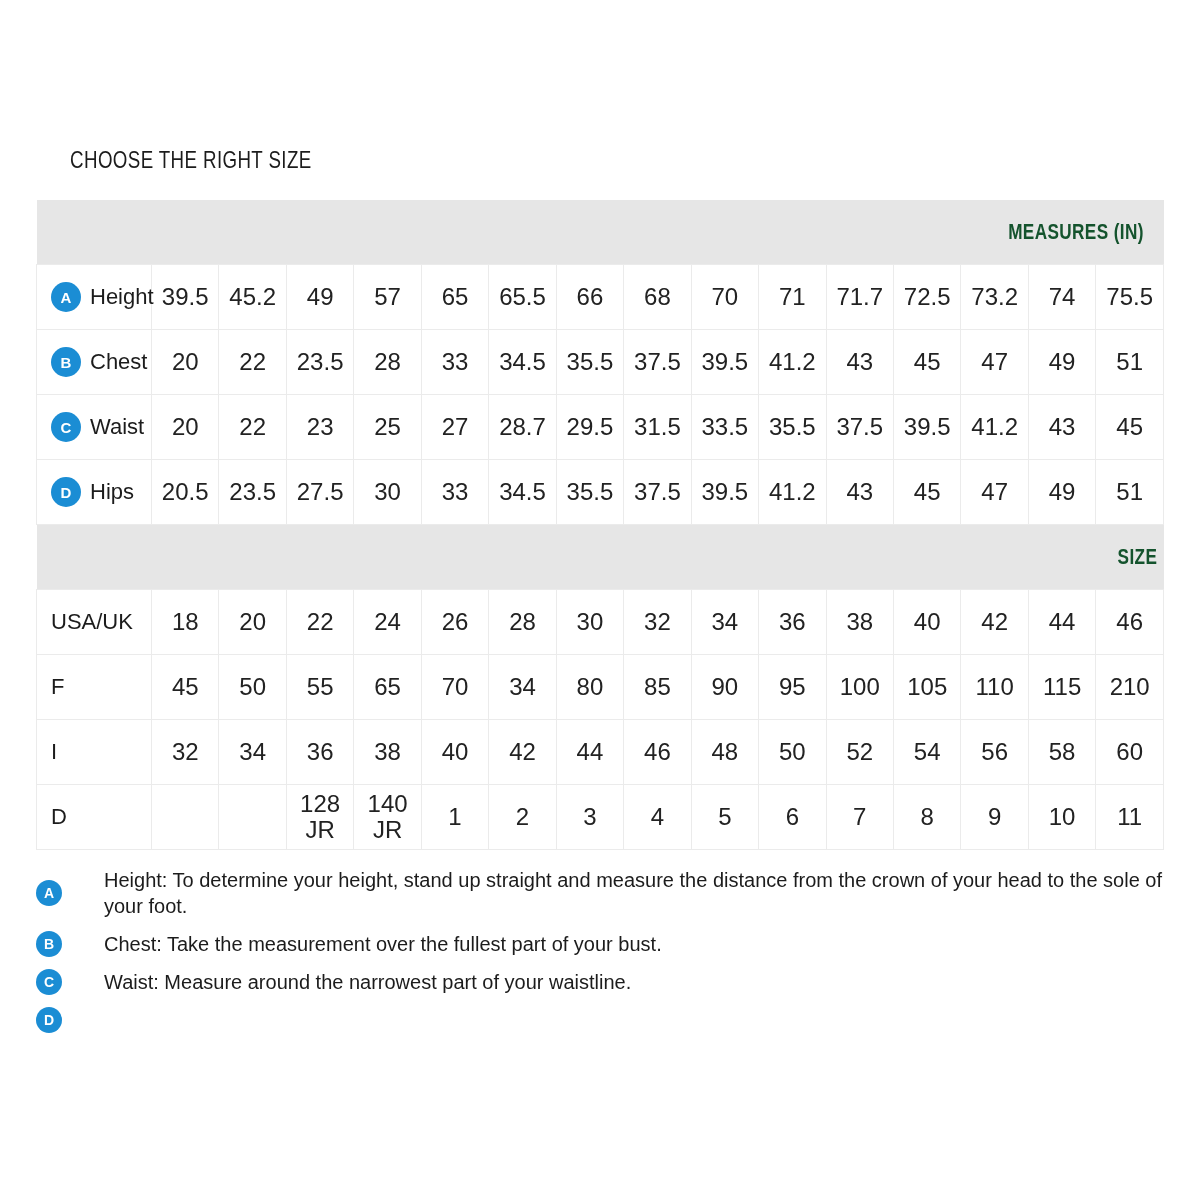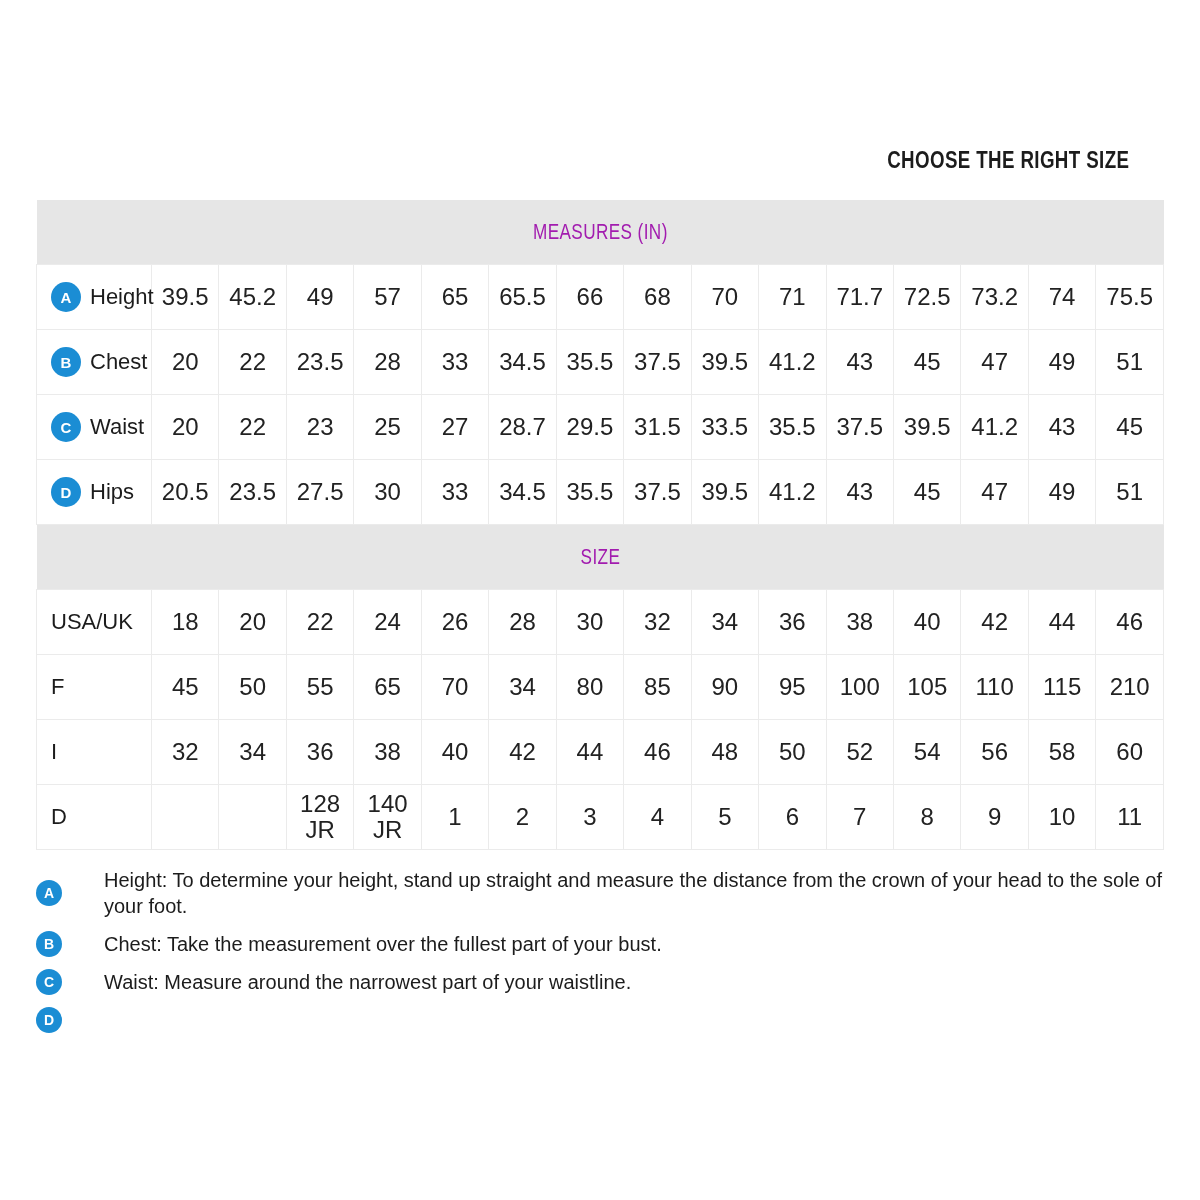--- a/index.html
+++ b/index.html
@@ -11,23 +11,23 @@
     overflow: hidden;
     font-family: "Liberation Sans", sans-serif;
     color: #1c1c1c;
   }
   .page {
     width: 1128px;
     margin: 0 auto;
     padding-top: 146px;
   }
   .page-title {
-    text-align: right;
+    text-align: left;
     font-size: 24px;
-    font-weight: bold;
+    font-weight: normal;
     letter-spacing: 0.5px;
     height: 28px;
     line-height: 28px;
     margin-bottom: 26px;
     color: #1c1c1c;
   }
   .condensed {
     display: inline-block;
     transform: scaleX(0.78);
     transform-origin: center;
@@ -35,27 +35,27 @@
   }
   table.size-chart {
     width: 1128px;
     border-collapse: collapse;
     table-layout: fixed;
   }
   col.label-col { width: 115px; }
   tr.band-row td {
     background: #e6e6e6;
     height: 62px;
-    text-align: center;
+    text-align: right;
     vertical-align: middle;
     font-size: 22px;
-    font-weight: normal;
+    font-weight: bold;
     letter-spacing: 0.5px;
     border: 0;
-    color: #a21caf;
+    color: #14532d;
   }
   td.value-cell, th.label-cell {
     border: 1px solid #ebebeb;
     height: 62px;
     vertical-align: middle;
   }
   td.value-cell {
     text-align: center;
     font-size: 24px;
     font-weight: normal;

